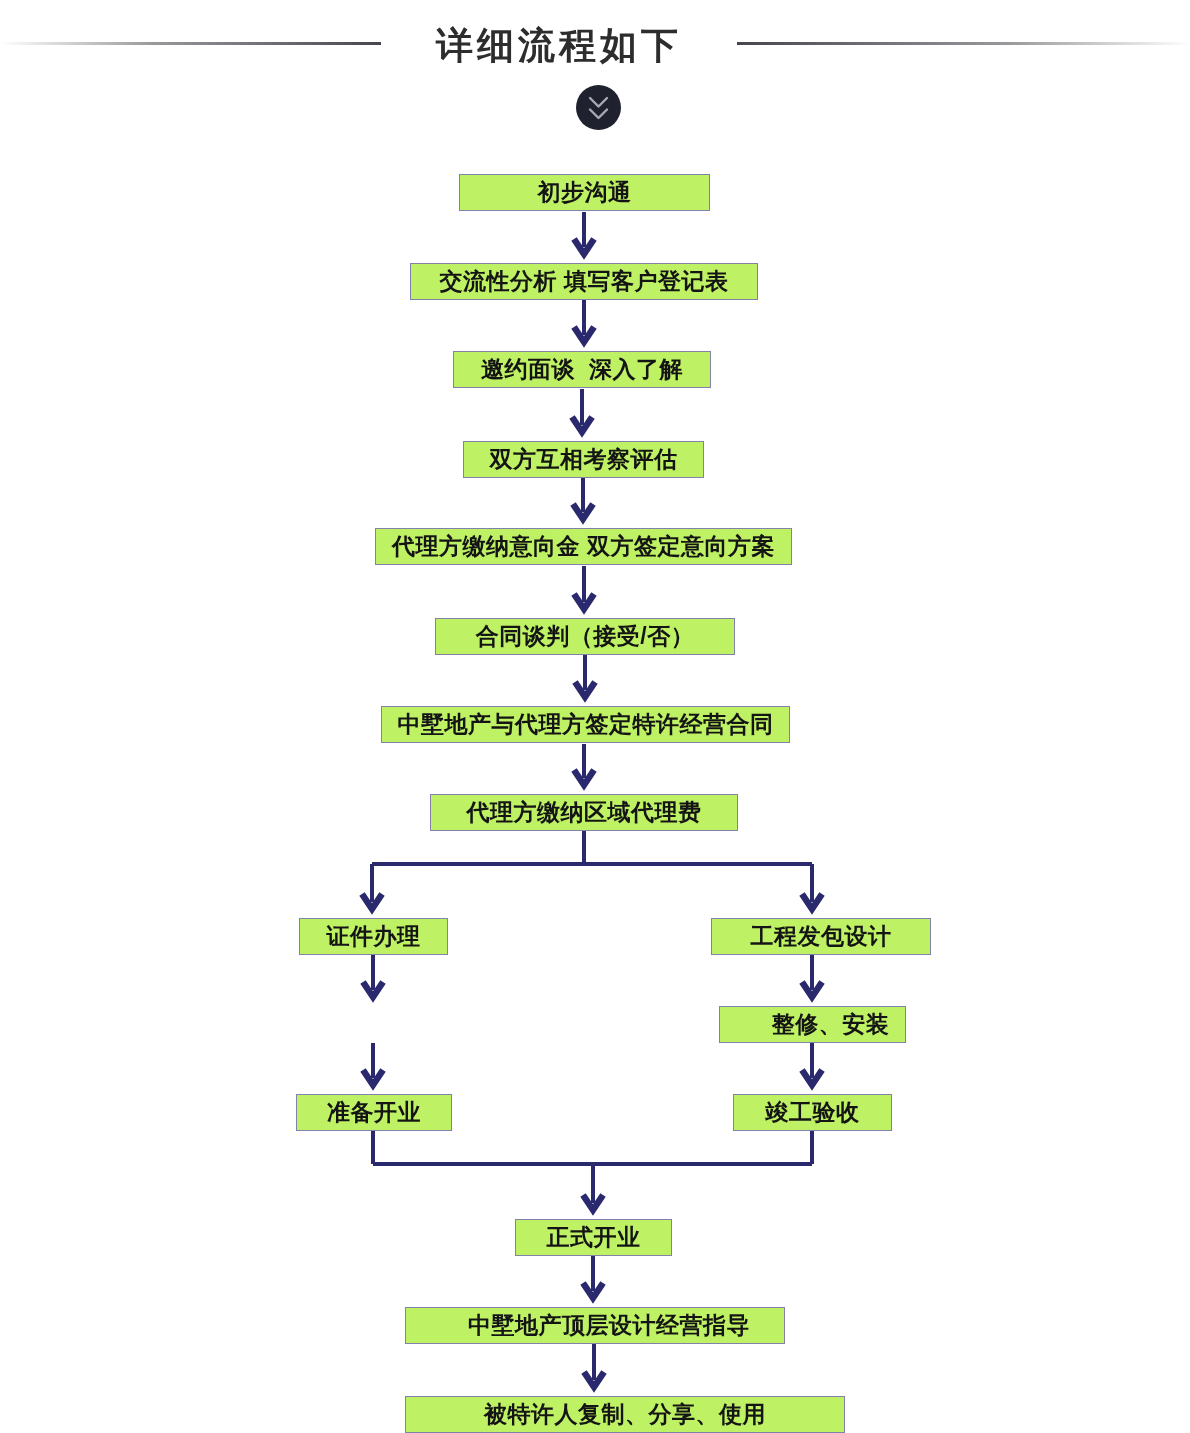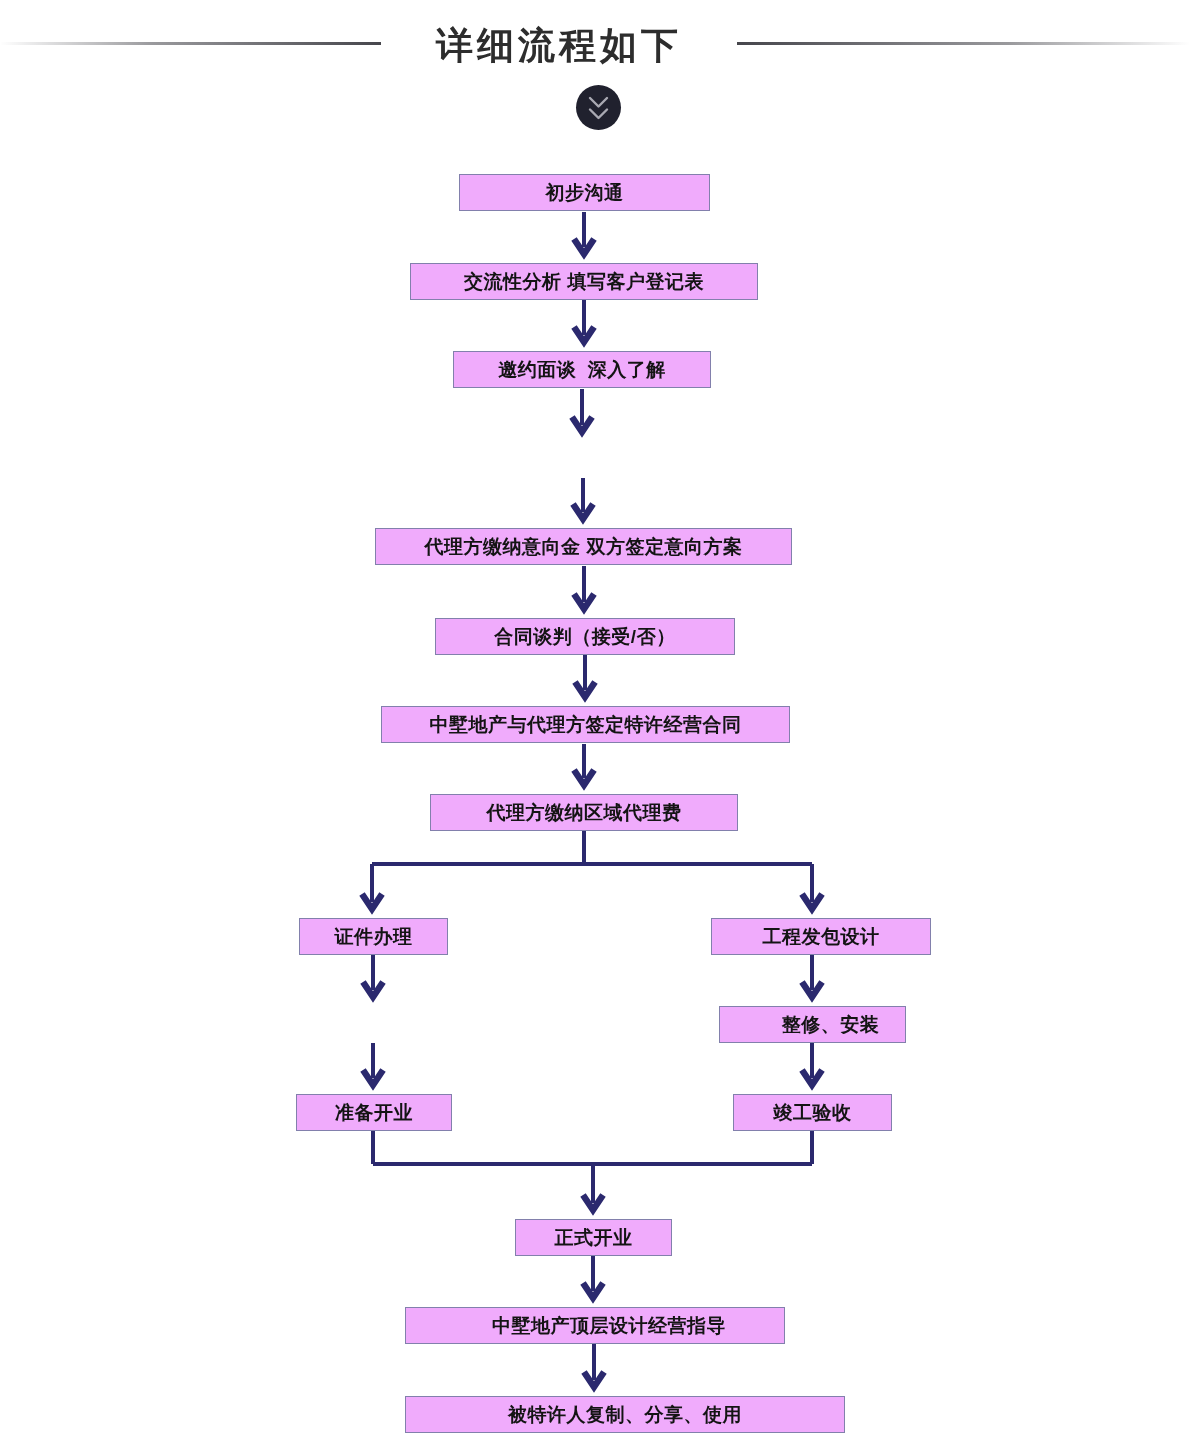--- a/index.html
+++ b/index.html
@@ -83,25 +83,25 @@
     stroke-linejoin: miter;
     stroke-linecap: butt;
     fill: none;
   }
 
   
   .node {
     position: absolute;
     height: 37px;
     border: 1.5px solid var(--box-border);
-    background: #f0abfc;
+    background: #bef264;
     display: flex;
     align-items: center;
     justify-content: center;
-    font-size: 19px;
+    font-size: 23px;
     font-weight: 700;
     color: var(--box-text);
     letter-spacing: 0.5px;
     white-space: pre;
     z-index: 1;
   }
 </style>
 </head>
 <body>
 
@@ -189,20 +189,21 @@
       </g>
     <g>
         <line class="shaft" x1="594" y1="1343" x2="594" y2="1379"></line>
         <path class="head" d="M584 1371 L594 1386 L604 1371"></path>
       </g>
   </svg>
 
   <div class="node" style="left:459px;top:173px;width:251px;">初步沟通</div>
   <div class="node" style="left:410px;top:262px;width:348px;">交流性分析 填写客户登记表</div>
   <div class="node" style="left:453px;top:350px;width:258px;">邀约面谈  深入了解</div>
+  <div class="node" style="left:463px;top:440px;width:241px;">双方互相考察评估</div>
   <div class="node" style="left:375px;top:527px;width:417px;">代理方缴纳意向金 双方签定意向方案</div>
   <div class="node" style="left:435px;top:617px;width:300px;">合同谈判（接受/否）</div>
   <div class="node" style="left:381px;top:705px;width:409px;">中墅地产与代理方签定特许经营合同</div>
   <div class="node" style="left:430px;top:793px;width:308px;text-align:center;">代理方缴纳区域代理费</div>
 
   <div class="node" style="left:299px;top:917px;width:149px;">证件办理</div>
   <div class="node" style="left:296px;top:1093px;width:156px;">准备开业</div>
 
   <div class="node" style="left:711px;top:917px;width:220px;">工程发包设计</div>
   <div class="node" style="left:719px;top:1005px;width:187px;padding-left:36px;">整修、安装</div>

